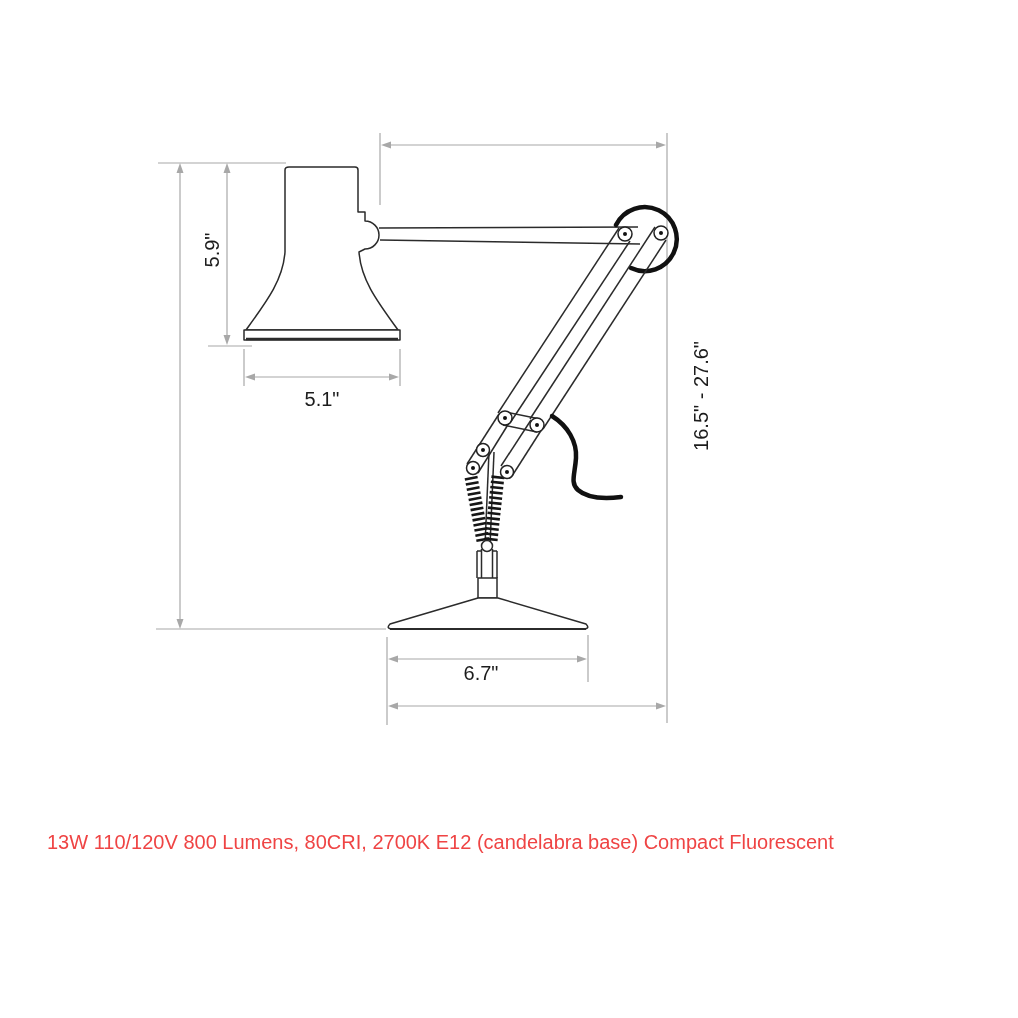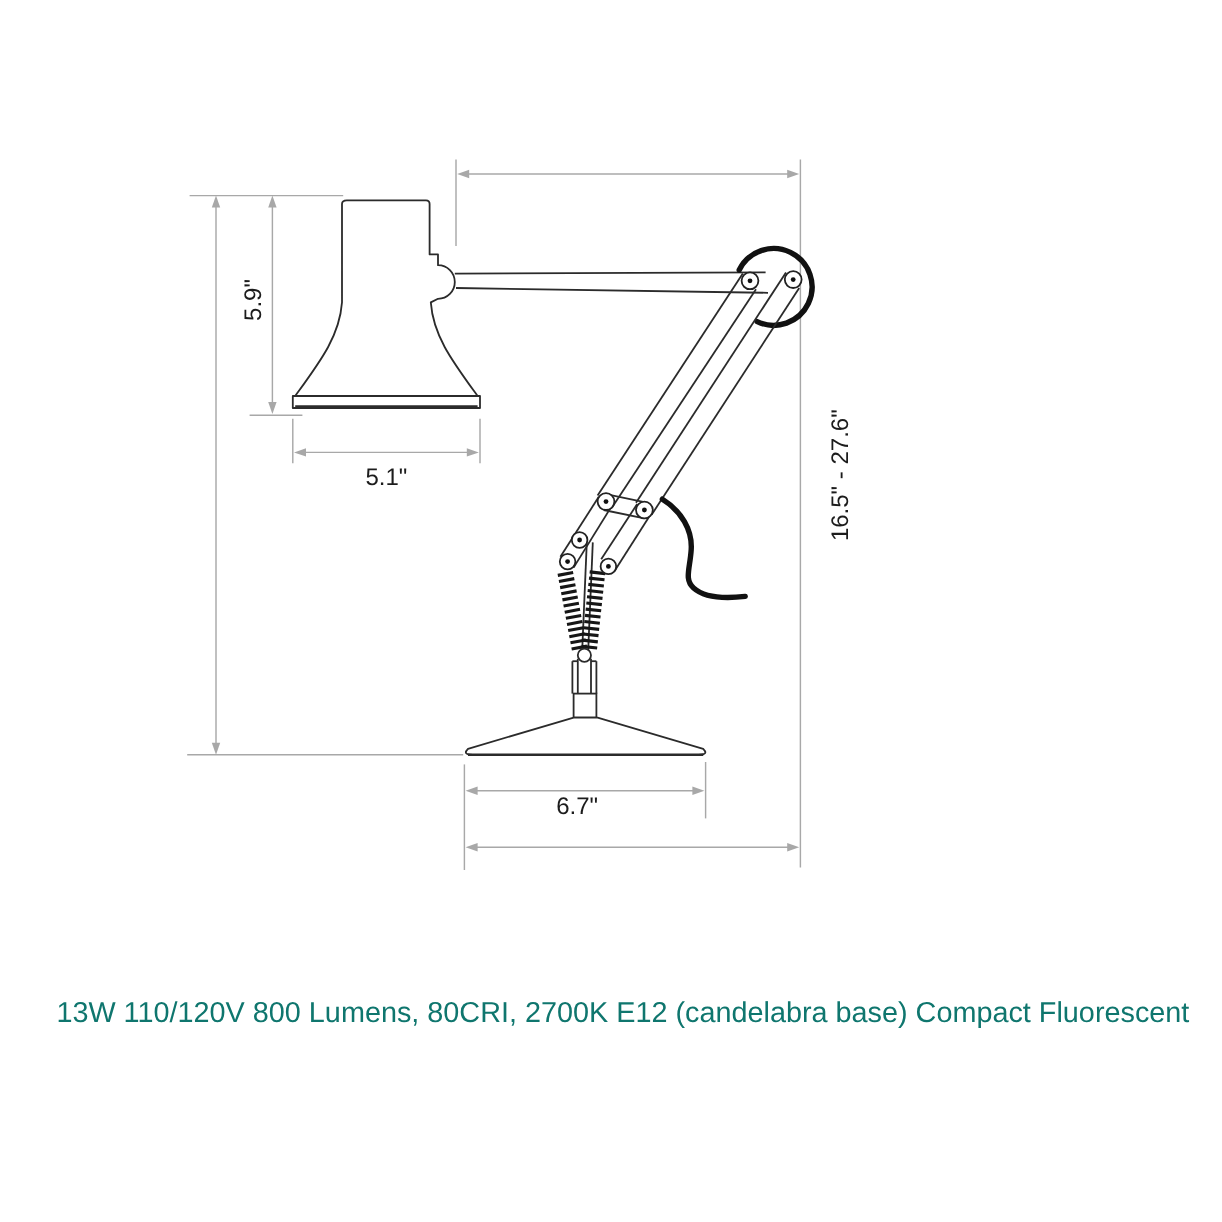--- a/index.html
+++ b/index.html
@@ -17,22 +17,22 @@
     font-size:20px;
     white-space:nowrap;
     transform:translate(-50%,-50%);
   }
   .dim-label.rot{
     transform:translate(-50%,-50%) rotate(-90deg);
   }
   .caption{
     position:absolute;
     left:47px;top:831px;
-    color:#0f766e;
-    font-size:24px;
+    color:#ef4444;
+    font-size:20px;
     white-space:nowrap;
   }
 </style>
 </head>
 <body>
 
 <div class="canvas">
 
   <svg width="1018" height="1018" viewBox="0 0 1018 1018">
 

